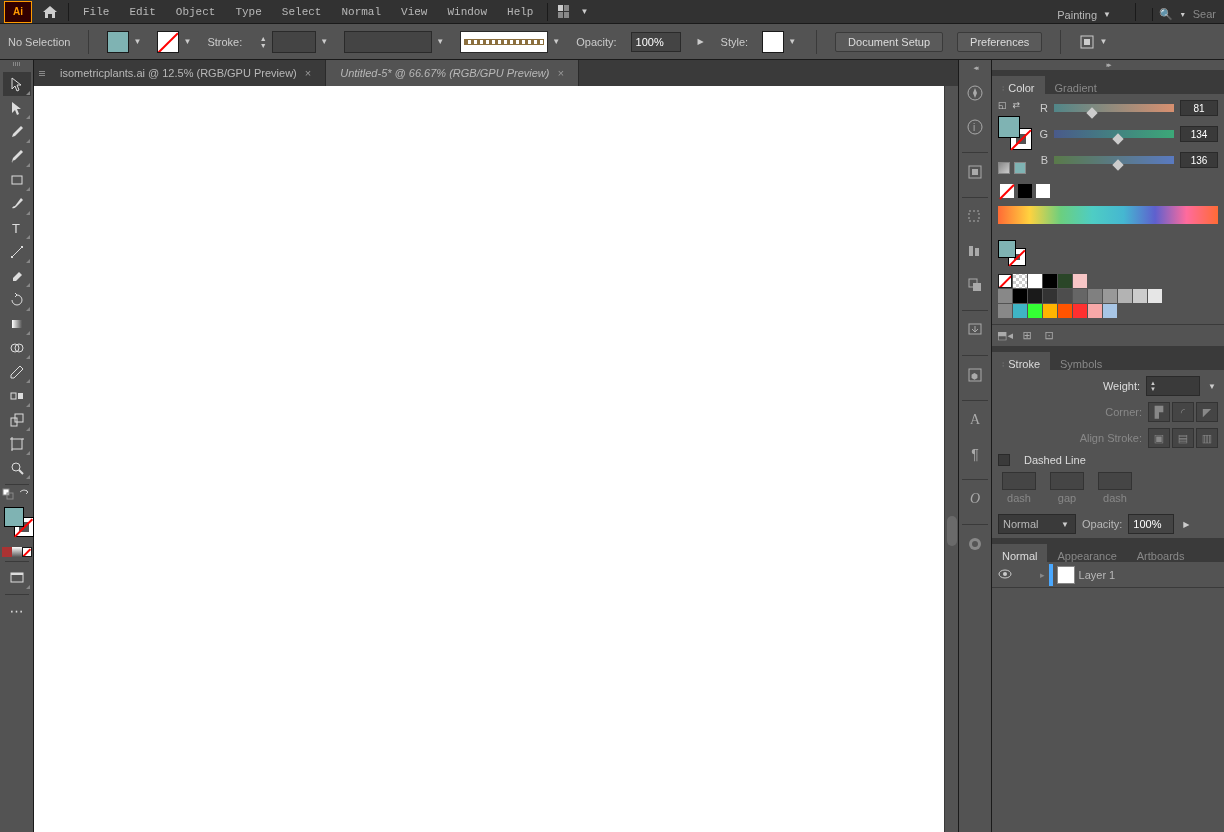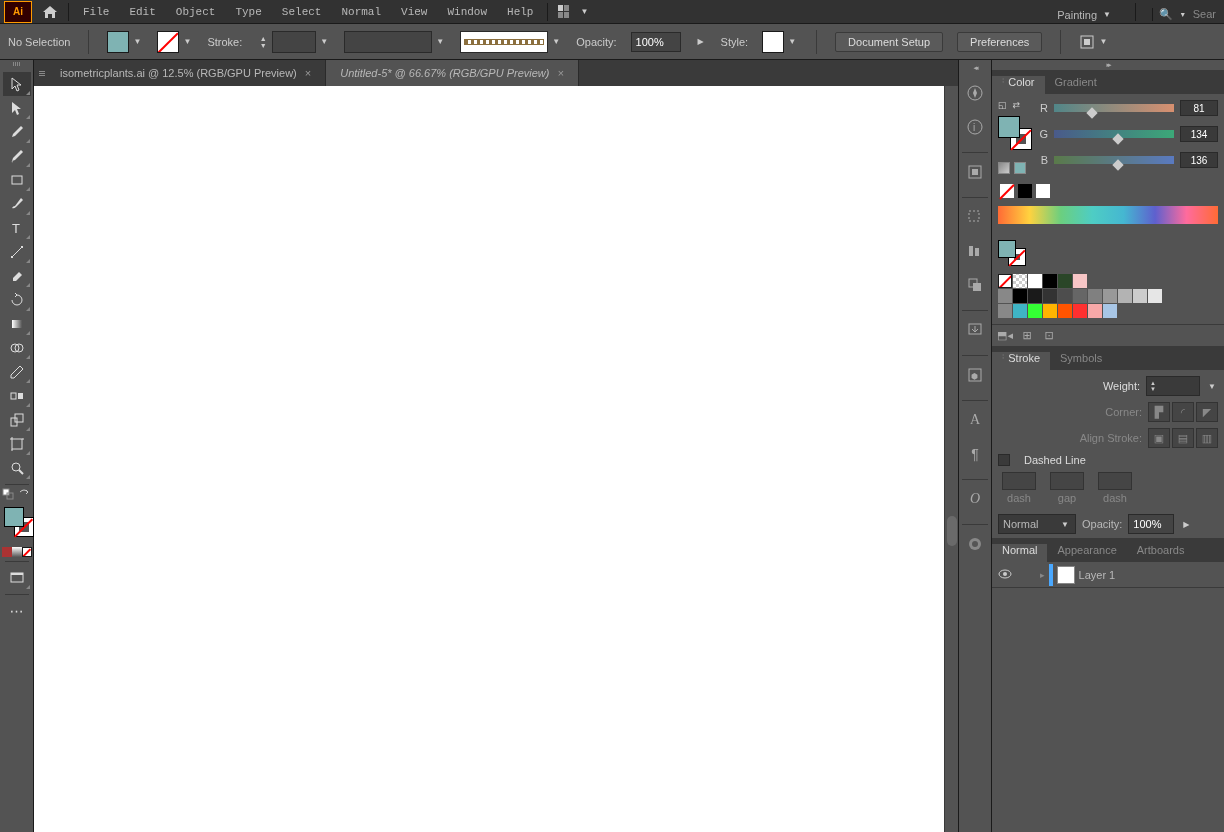--- a/index.html
+++ b/index.html
@@ -59,21 +59,21 @@
 .vscroll-thumb { position: absolute; width: 10px; left: 2px; top: 430px; height: 30px; background: #6a6a6a; border-radius: 5px; }
 .dock-strip { width: 34px; background: #535353; border-left: 1px solid #1a1a1a; border-right: 1px solid #1a1a1a; display: flex; flex-direction: column; align-items: center; padding-top: 4px; gap: 2px; }
 .dock-grip { width: 12px; display: flex; justify-content: center; margin-bottom: 6px; }
 .dock-grip::before { content: '◂◂'; font-size: 7px; letter-spacing: -2px; color: #aaa; }
 .dock-icon { width: 26px; height: 26px; display: flex; align-items: center; justify-content: center; margin-bottom: 6px; }
 .dock-sep { width: 26px; height: 1px; background: #3a3a3a; margin: 4px 0; }
 .panels { width: 232px; background: #535353; display: flex; flex-direction: column; overflow: hidden; }
 .panel-grip { height: 10px; display: flex; justify-content: center; align-items: center; }
 .panel-grip::before { content: '▸▸'; font-size: 7px; letter-spacing: -2px; color: #aaa; }
 .panel-tabs { height: 24px; background: #3a3a3a; display: flex; align-items: center; }
-.ptab { padding: 0 10px; height: 24px; display: flex; align-items: flex-start; color: #888; gap: 4px; margin-top: 12px; }
+.ptab { padding: 0 10px; height: 24px; display: flex; align-items: center; color: #888; gap: 4px; margin-top: 12px; }
 .ptab.active { background: #535353; color: #ddd; }
 .ptab-handle { font-size: 8px; color: #777; }
 .panel-body { background: #535353; padding: 6px; }
 .color-panel { display: flex; gap: 6px; }
 .color-fs { width: 34px; height: 42px; position: relative; }
 .c-fill { position: absolute; width: 22px; height: 22px; background: #7fb3b3; border: 1px solid #000; top: 4px; left: 0; z-index: 2; }
 .c-stroke { position: absolute; width: 22px; height: 22px; background: #fff; border: 1px solid #000; top: 16px; left: 12px; }
 .c-stroke::before { content:''; position:absolute; inset:5px; background:#535353; }
 .c-stroke::after { content:''; position:absolute; width:140%; height:2px; background:red; transform:rotate(-45deg); top:50%; left:-20%; }
 .sliders { flex: 1; display: flex; flex-direction: column; gap: 10px; }

